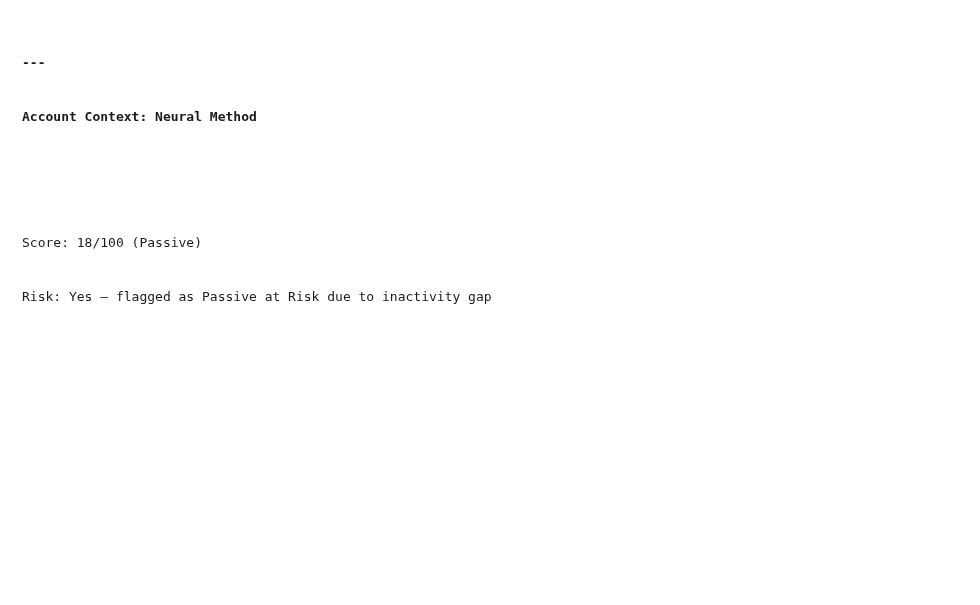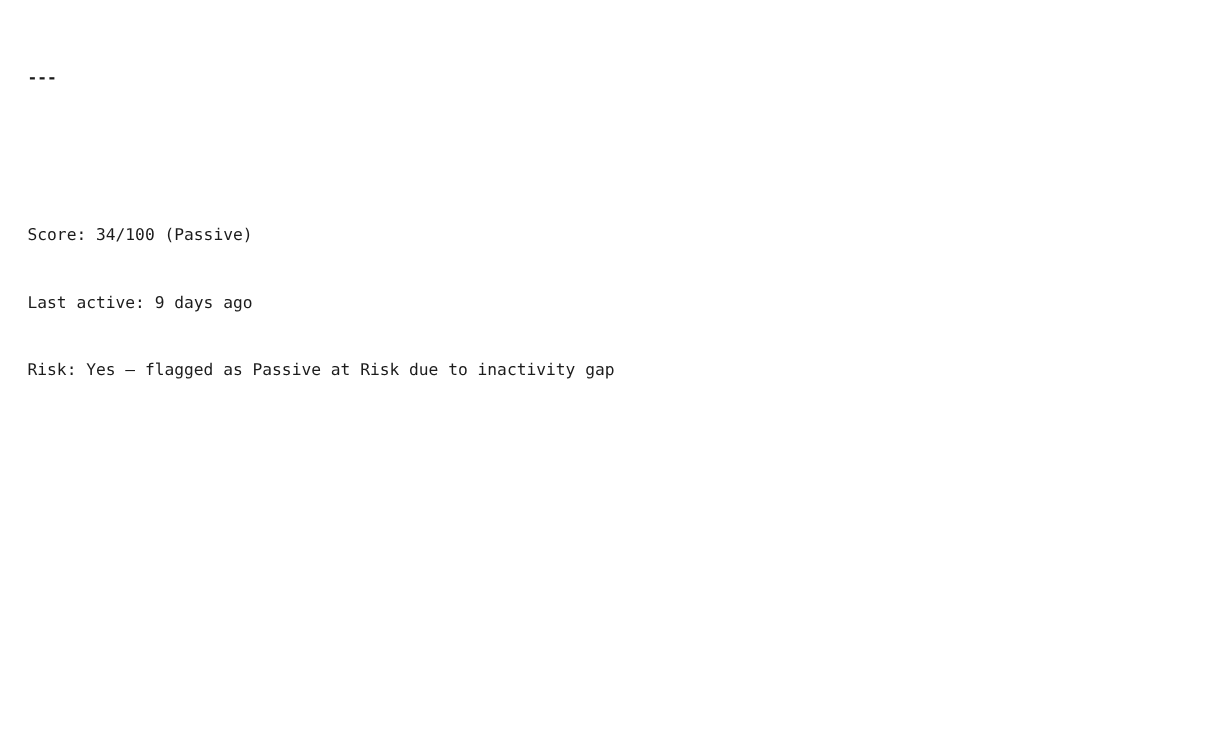--- a/index.html
+++ b/index.html
@@ -21,24 +21,24 @@
   .line { height: 18px; white-space: pre; }
   .blank { height: 18px; }
   .bold { font-weight: bold; }
 </style>
 </head>
 <body>
 
 <div class="doc">
 
   <div class="line bold">---</div>
+  <div class="line bold">Account Context: Neural Method</div>
   <div class="blank"></div>
 
-  <div class="line">Score: 34/100 (Passive)</div>
-  <div class="line">Last active: 9 days ago</div>
+  <div class="line">Score: 18/100 (Passive)</div>
   <div class="line">Risk: Yes — flagged as Passive at Risk due to inactivity gap</div>
   <div class="blank"></div>
 
   
   
   
   
   
 
   

